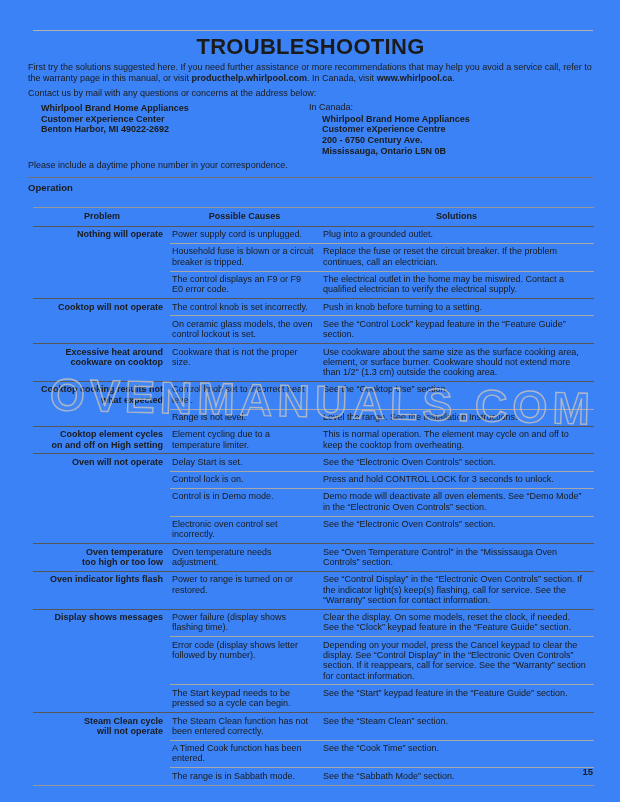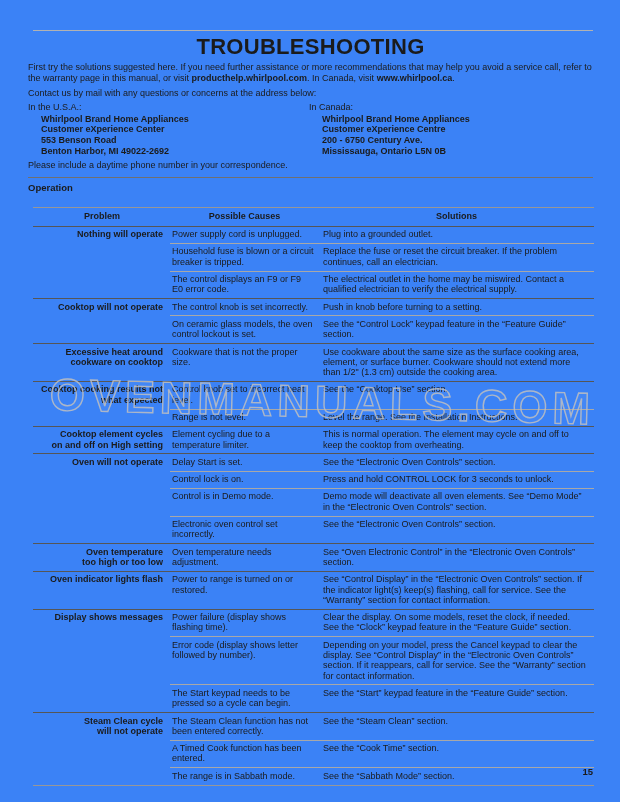--- a/index.html
+++ b/index.html
@@ -71,25 +71,23 @@
     <div class="top-rule"></div>
 
     <div class="doc-title">TROUBLESHOOTING</div>
 
     <div class="body-text intro"><span>First try the solutions suggested here. If you need further assistance or more recommendations that may help you avoid a service call, refer to the warranty page in this manual, or visit </span><span class="b">producthelp.whirlpool.com</span><span>. In Canada, visit </span><span class="b">www.whirlpool.ca</span><span>.</span></div>
 
     <div class="body-text contact-line">Contact us by mail with any questions or concerns at the address below:</div>
 
     <div class="addresses body-text">
       <div class="addr-col-us">
-        <div>In the U.S.A.:</div>
         <div class="addr-lines">
           <div>Whirlpool Brand Home Appliances</div>
           <div>Customer eXperience Center</div>
-          <div>553 Benson Road</div>
           <div>Benton Harbor, MI 49022-2692</div>
         </div>
       </div>
       <div class="addr-col-ca">
         <div>In Canada:</div>
         <div class="addr-lines">
           <div>Whirlpool Brand Home Appliances</div>
           <div>Customer eXperience Centre</div>
           <div>200 - 6750 Century Ave.</div>
           <div>Mississauga, Ontario L5N 0B</div>
@@ -174,21 +172,21 @@
             <td class="solution-cell">Demo mode will deactivate all oven elements. See “Demo Mode” in the “Electronic Oven Controls” section.</td>
           </tr>
           <tr class="group-inner">
             <td class="cause-cell">Electronic oven control set incorrectly.</td>
             <td class="solution-cell">See the “Electronic Oven Controls” section.</td>
           </tr>
           <tr class="group-first">
             <td class="problem-cell" rowspan="1">Oven temperature
 too high or too low</td>
             <td class="cause-cell">Oven temperature needs adjustment.</td>
-            <td class="solution-cell">See “Oven Electronic Control” in the “Electronic Oven Controls” section.</td>
+            <td class="solution-cell">See “Oven Temperature Control” in the “Mississauga Oven Controls” section.</td>
           </tr>
           <tr class="group-first">
             <td class="problem-cell" rowspan="1">Oven indicator lights flash</td>
             <td class="cause-cell">Power to range is turned on or restored.</td>
             <td class="solution-cell">See “Control Display” in the “Electronic Oven Controls” section. If the indicator light(s) keep(s) flashing, call for service. See the “Warranty” section for contact information.</td>
           </tr>
           <tr class="group-first">
             <td class="problem-cell" rowspan="3">Display shows messages</td>
             <td class="cause-cell">Power failure (display shows flashing time).</td>
             <td class="solution-cell">Clear the display. On some models, reset the clock, if needed. See the “Clock” keypad feature in the “Feature Guide” section.</td>

